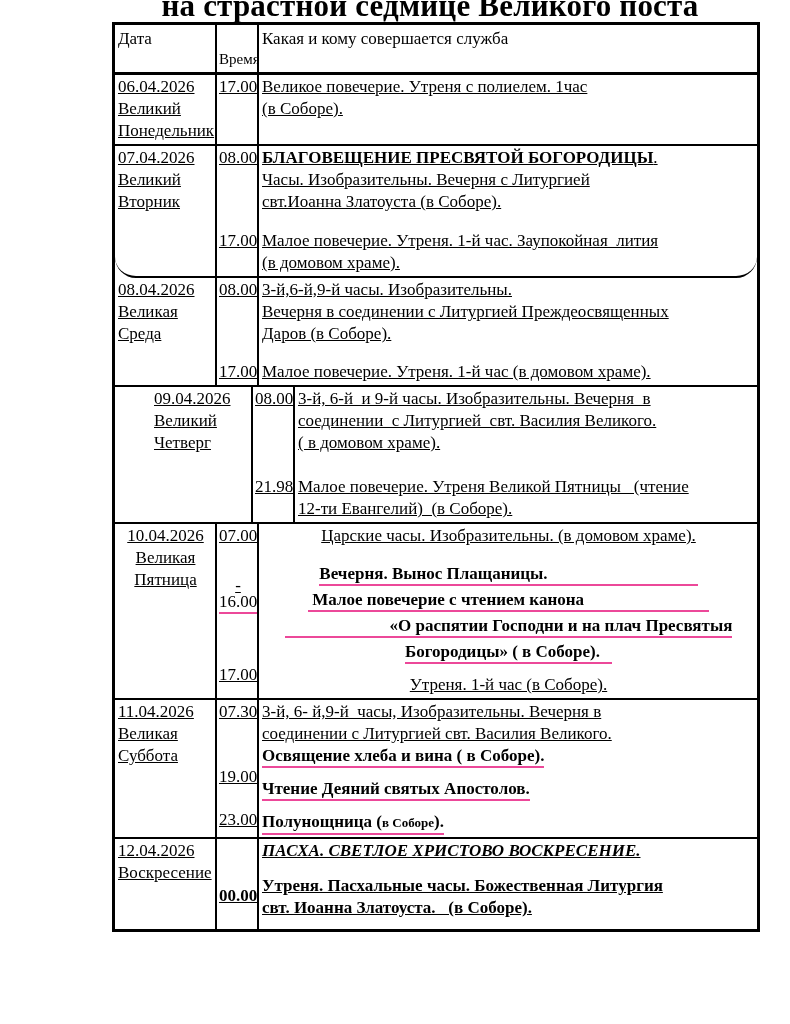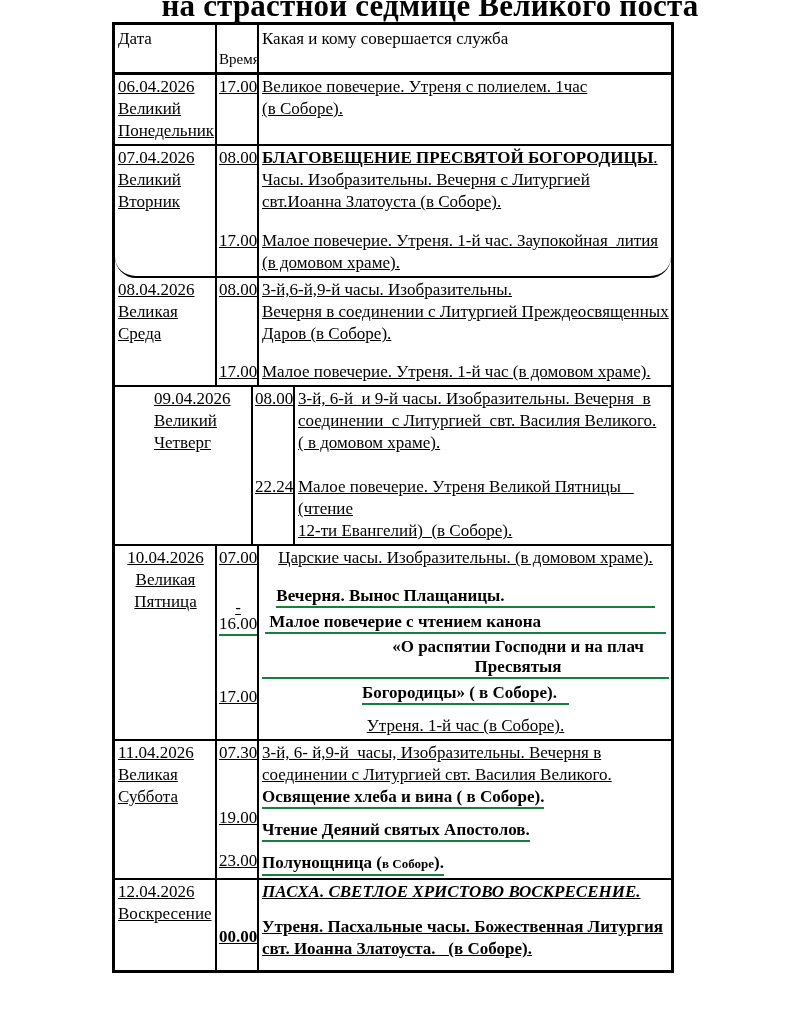--- a/index.html
+++ b/index.html
@@ -8,38 +8,38 @@
     font-family:"Liberation Serif","DejaVu Serif",serif;
     color:#000;
   }
   .page{position:relative;width:790px;height:1024px;background:#fff;}
   .title{
     font-weight:bold;font-size:31px;line-height:32px;
     margin-top:-10px;text-align:center;padding-left:70px;
     white-space:nowrap;letter-spacing:0.2px;
   }
   .schedule{
-    margin-left:112px;margin-top:0px;width:562px;
+    margin-left:112px;margin-top:0px;width:648px;
     border:3px solid #000;box-sizing:border-box;
     font-size:17px;line-height:22px;
   }
   .row{display:grid;grid-template-columns:100px 42px 1fr;}
   .header-row{border-bottom:3px solid #000;min-height:30px;}
   #rows .row{border-bottom:2px solid #000;text-decoration:underline;}
   #rows .row:last-child{border-bottom:none;}
   .cell{padding:1px 2px 2px 3px;white-space:pre-wrap;overflow:hidden;}
   .cell + .cell{border-left:2px solid #000;}
   .time-cell{padding-left:2px;padding-right:0;}
   .hdr{font-size:17px;padding-top:3px;}
   .time-hdr{font-size:15px;padding-top:23px;padding-left:2px;}
   .line{white-space:pre-wrap;}
   .b{font-weight:bold;}
   .i{font-style:italic;}
   .small{font-size:13px;}
-  .ul{border-bottom:2px solid #15803d;display:inline-block;line-height:20px;}
+  .ul{border-bottom:2px solid #ec4899;display:inline-block;line-height:20px;}
   .dash{line-height:10px;height:10px;}
   .footer{
     margin-left:112px;margin-top:22px;width:640px;
     font-size:25px;line-height:37px;font-weight:bold;
     white-space:pre-wrap;
   }
 </style>
 </head>
 <body>
 
@@ -64,21 +64,21 @@
           <div class="cell time-cell"><div>08.00</div><div style="margin-top: 61px;">17.00</div></div>
           <div class="cell service-cell"><div class="line"><span class="b">БЛАГОВЕЩЕНИЕ ПРЕСВЯТОЙ БОГОРОДИЦЫ</span><span>.</span></div><div class="line">Часы. Изобразительны. Вечерня с Литургией</div><div class="line">свт.Иоанна Златоуста (в Соборе).</div><div class="line" style="margin-top: 17px;">Малое повечерие. Утреня. 1-й час. Заупокойная  лития</div><div class="line">(в домовом храме).</div></div>
         </div>
         <div class="row" style="min-height: 105px;">
           <div class="cell date-cell"><div>08.04.2026</div><div>Великая</div><div>Среда</div></div>
           <div class="cell time-cell"><div>08.00</div><div style="margin-top: 60px;">17.00</div></div>
           <div class="cell service-cell"><div class="line">3-й,6-й,9-й часы. Изобразительны.</div><div class="line">Вечерня в соединении с Литургией Преждеосвященных</div><div class="line">Даров (в Соборе).</div><div class="line" style="margin-top: 16px;">Малое повечерие. Утреня. 1-й час (в домовом храме).</div></div>
         </div>
         <div class="row" style="min-height: 118px; padding-left: 36px;">
           <div class="cell date-cell"><div>09.04.2026</div><div>Великий</div><div>Четверг</div></div>
-          <div class="cell time-cell"><div>08.00</div><div style="margin-top: 66px;">22.24</div></div>
+          <div class="cell time-cell"><div>08.00</div><div style="margin-top: 66px;">21.98</div></div>
           <div class="cell service-cell"><div class="line">3-й, 6-й  и 9-й часы. Изобразительны. Вечерня  в</div><div class="line">соединении  с Литургией  свт. Василия Великого.</div><div class="line">( в домовом храме).</div><div class="line" style="margin-top: 22px;">Малое повечерие. Утреня Великой Пятницы   (чтение</div><div class="line">12-ти Евангелий)  (в Соборе).</div></div>
         </div>
         <div class="row" style="min-height: 160px; text-align: center;">
           <div class="cell date-cell"><div>10.04.2026</div><div>Великая</div><div>Пятница</div></div>
           <div class="cell time-cell"><div>07.00</div><div class="dash" style="margin-top: 34px;">-</div><div><span class="ul">16.00</span></div><div style="margin-top: 50px;">17.00</div></div>
           <div class="cell service-cell"><div class="line">Царские часы. Изобразительны. (в домовом храме).</div><div class="line b" style="margin-top: 16px;"><span class="ul" style="padding-right: 150px;">Вечерня. Вынос Плащаницы.</span></div><div class="line b" style="margin-top: 3px;"><span class="ul" style="padding-right: 125px;"> Малое повечерие с чтением канона</span></div><div class="line b" style="margin-top: 3px;"><span class="ul" style="padding-left: 105px;">«О распятии Господни и на плач Пресвятыя</span></div><div class="line b" style="margin-top: 3px;"><span class="ul" style="padding-right: 12px;">Богородицы» ( в Соборе).</span></div><div class="line" style="margin-top: 10px;">Утреня. 1-й час (в Соборе).</div></div>
         </div>
         <div class="row" style="min-height: 133px;">
           <div class="cell date-cell"><div>11.04.2026</div><div>Великая</div><div>Суббота</div></div>
           <div class="cell time-cell"><div>07.30</div><div style="margin-top: 43px;">19.00</div><div style="margin-top: 21px;">23.00</div></div>

